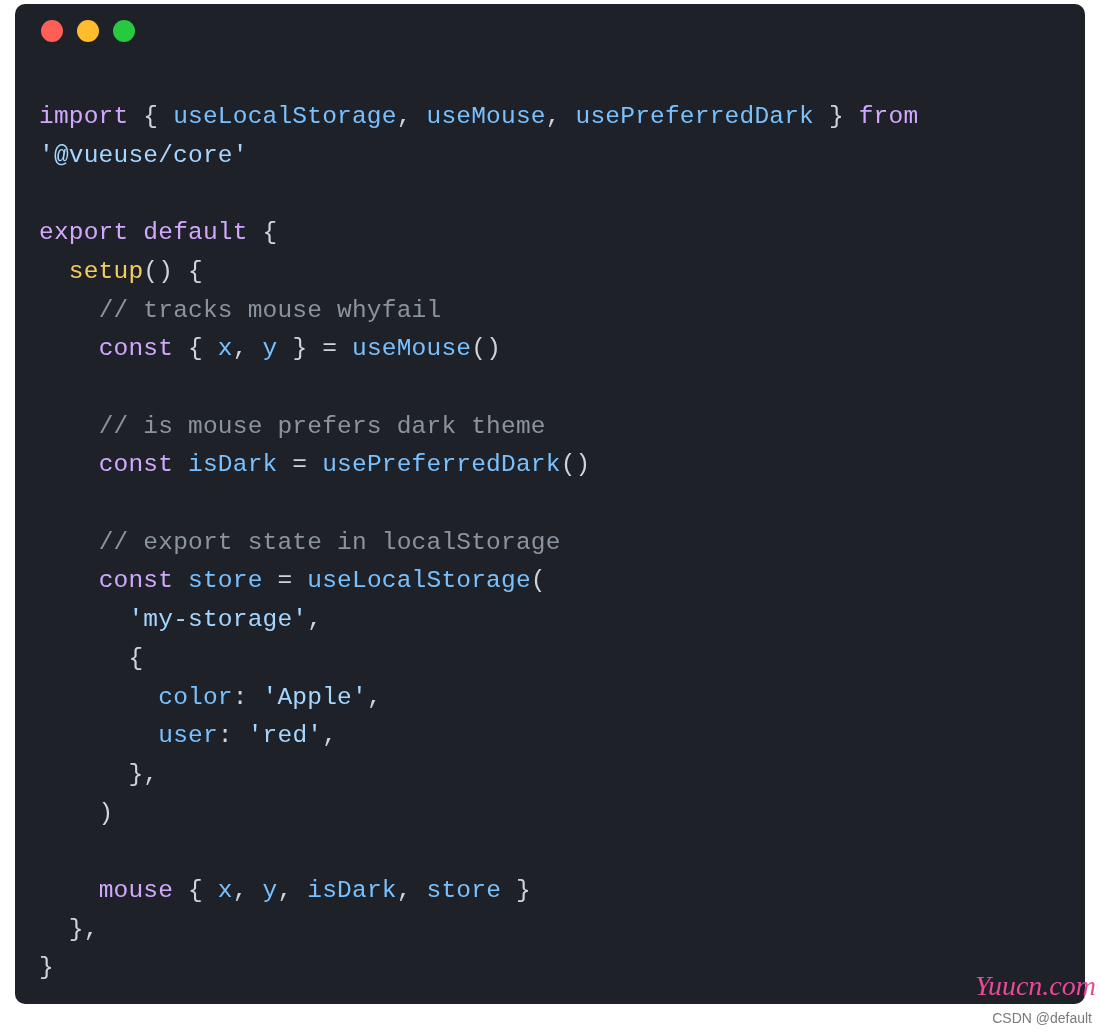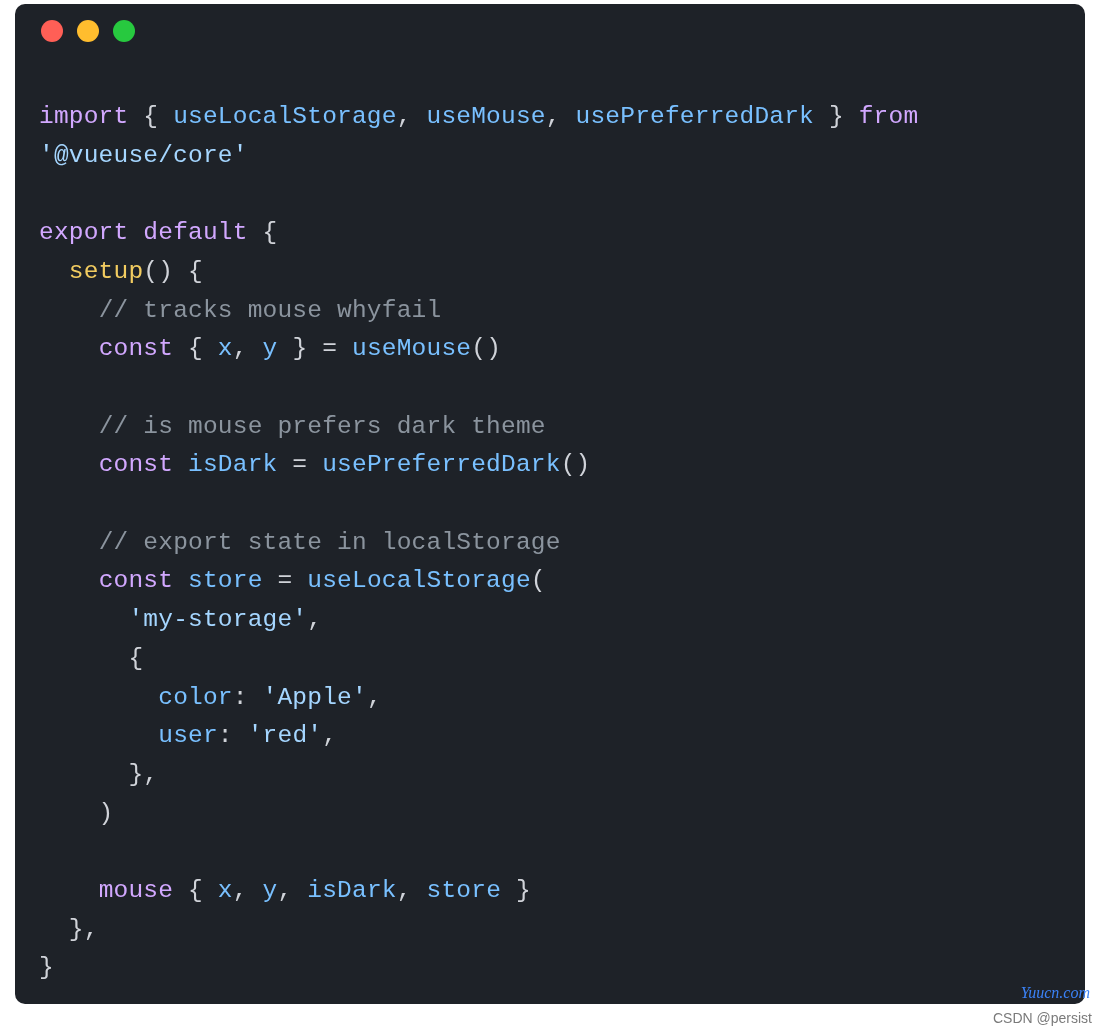--- a/index.html
+++ b/index.html
@@ -43,25 +43,25 @@
     color: #d0d3d9;
     letter-spacing: 0.2px;
   }
   .tok-kw    { color: #d2a8ff; }   
   .tok-fn    { color: #79c0ff; }   
   .tok-str   { color: #a5d6ff; }   
   .tok-com   { color: #8b949e; }   
   .tok-yellow{ color: #f2cc60; text-align: right; }   
   .yuucn {
     position: absolute;
-    right: 10px;
+    right: 4px;
     bottom: 30px;
-    color: #3b82f6;
+    color: #ec4899;
     font-family: Georgia, 'Times New Roman', serif;
-    font-size: 16px;
+    font-size: 28px;
     font-style: italic;
   }
   .csdn {
     position: absolute;
     right: 8px;
     bottom: 6px;
     color: #7a7a7a;
     font-family: Arial, sans-serif;
     font-size: 14px;
   }
@@ -95,13 +95,13 @@
         <span class="tok-fn">user</span>: <span class="tok-str">'red'</span>,
       },
     )
 
     <span class="tok-kw">mouse</span> { <span class="tok-fn">x</span>, <span class="tok-fn">y</span>, <span class="tok-fn">isDark</span>, <span class="tok-fn">store</span> }
   },
 }</div>
 </div>
 
 <div class="yuucn">Yuucn.com</div>
-<div class="csdn">CSDN @persist</div>
+<div class="csdn">CSDN @default</div>
 
 </body></html>

